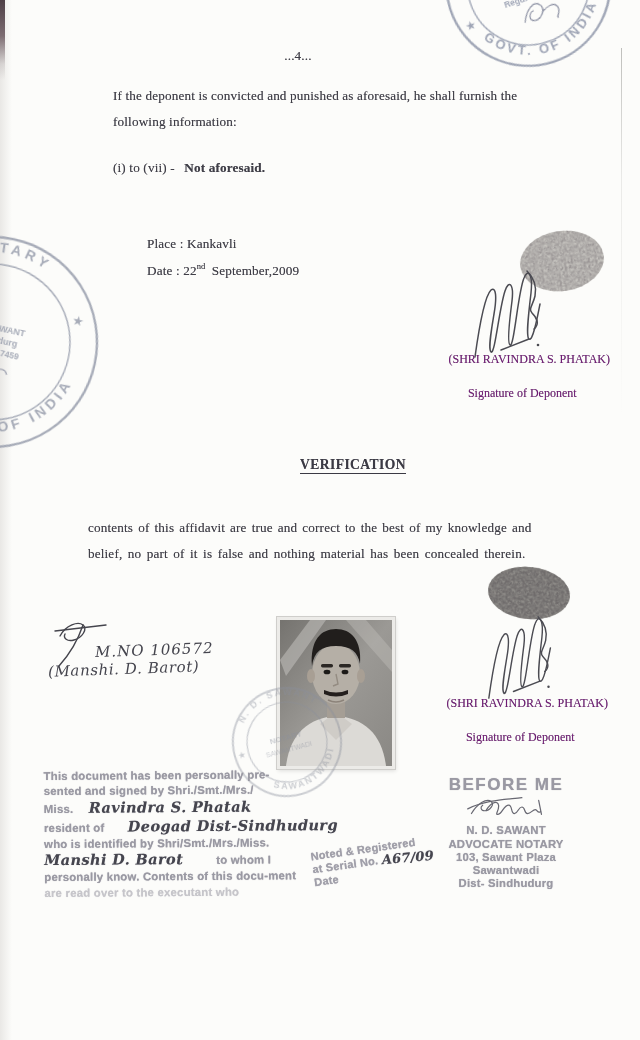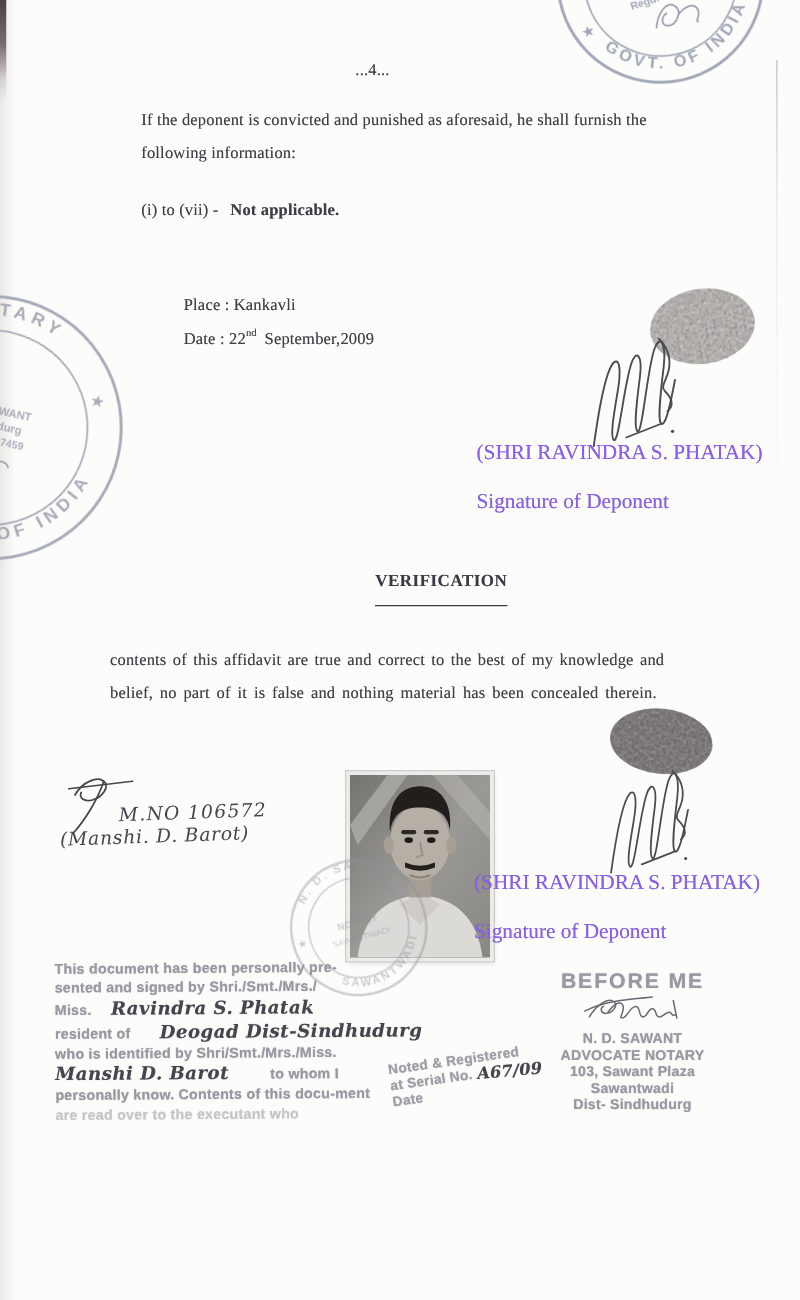--- a/index.html
+++ b/index.html
@@ -5,22 +5,22 @@
   html,body{margin:0;padding:0;background:#e8e8e6;}
   .page{position:relative;width:640px;height:1040px;background:#fcfcfa;overflow:hidden;
         font-family:"Liberation Serif",serif;color:#403e48;}
   .abs{position:absolute;}
   .bodyline{font-size:13.2px;letter-spacing:.15px;white-space:nowrap;color:#3f3e47;
             text-shadow:0 0 .4px rgba(63,62,71,.55);}
   .bold{font-weight:bold;}
   .sup{font-size:8.5px;vertical-align:6px;letter-spacing:0;}
   .heading{font-size:13.6px;font-weight:bold;letter-spacing:.4px;color:#3b3a44;
            text-shadow:0 0 .4px rgba(60,60,70,.5);}
-  .heading span{border-bottom:1.6px solid #3b3a44;padding-bottom:12px;}
-  .depblock{text-align:left;font-size:17px;color:#8b5cf6;text-shadow:0 0 .4px rgba(63,62,71,.5);}
+  .heading span{border-bottom:1.6px solid #3b3a44;padding-bottom:1px;}
+  .depblock{text-align:center;font-size:12px;color:#701a75;text-shadow:0 0 .4px rgba(63,62,71,.5);}
   .depblock .cap{margin-right:14px;margin-top:19px;}
   .stamptext{font-family:"Liberation Sans",sans-serif;font-weight:bold;color:#9a99a3;
              text-shadow:0 0 .8px rgba(154,153,163,.9);letter-spacing:.2px;}
   .hand{font-family:"DejaVu Serif",serif;font-style:italic;color:#45454e;}
   .presented{width:312px;font-size:11.4px;line-height:15.4px;transform:rotate(-.4deg);}
   .presented .row{position:relative;white-space:nowrap;}
   .hand-inline{font-size:14.5px;letter-spacing:.4px;}
   .notaryblock{width:176px;text-align:center;font-size:11.3px;line-height:13.2px;
                color:#9b9aa2;}
   .registered{font-size:11px;line-height:13px;transform:rotate(-8deg);color:#a09fa9;}
@@ -85,21 +85,21 @@
     <path d="M104,150 c6,-12 16,-16 20,-10 c4,6 -4,13 -10,12 c-6,-1 -3,-9 3,-9 m7,3 c6,-4 13,-5 15,1" fill="none" stroke="#7b8096" stroke-width="1.2"></path>
   </svg>
 
   <div class="abs bodyline" style="left:268px;top:48px;width:60px;text-align:center">...4...</div>
 
   <div class="abs bodyline" style="left:113px;top:88px">If the deponent is convicted and punished as aforesaid, he shall furnish the</div>
   <div class="abs bodyline" style="left:113px;top:114px">following information:</div>
 
   <div class="abs bodyline" style="left:113px;top:160px">
     <span>(i)  to (vii)  -</span>
-    <span class="bold" style="margin-left:6px">Not applicable.</span>
+    <span class="bold" style="margin-left:6px">Not aforesaid.</span>
   </div>
 
   <div class="abs bodyline" style="left:147px;top:236px">Place : Kankavli</div>
   <div class="abs bodyline" style="left:147px;top:261px">
     <span>Date : 22</span><span class="sup">nd</span><span style="margin-left:3px"> September,2009</span>
   </div>
 
   <svg class="abs" style="left:514px;top:226px" width="96" height="72" viewBox="0 0 96 72">
     <defs>
       <filter id="fpA" x="-20%" y="-20%" width="140%" height="140%">

